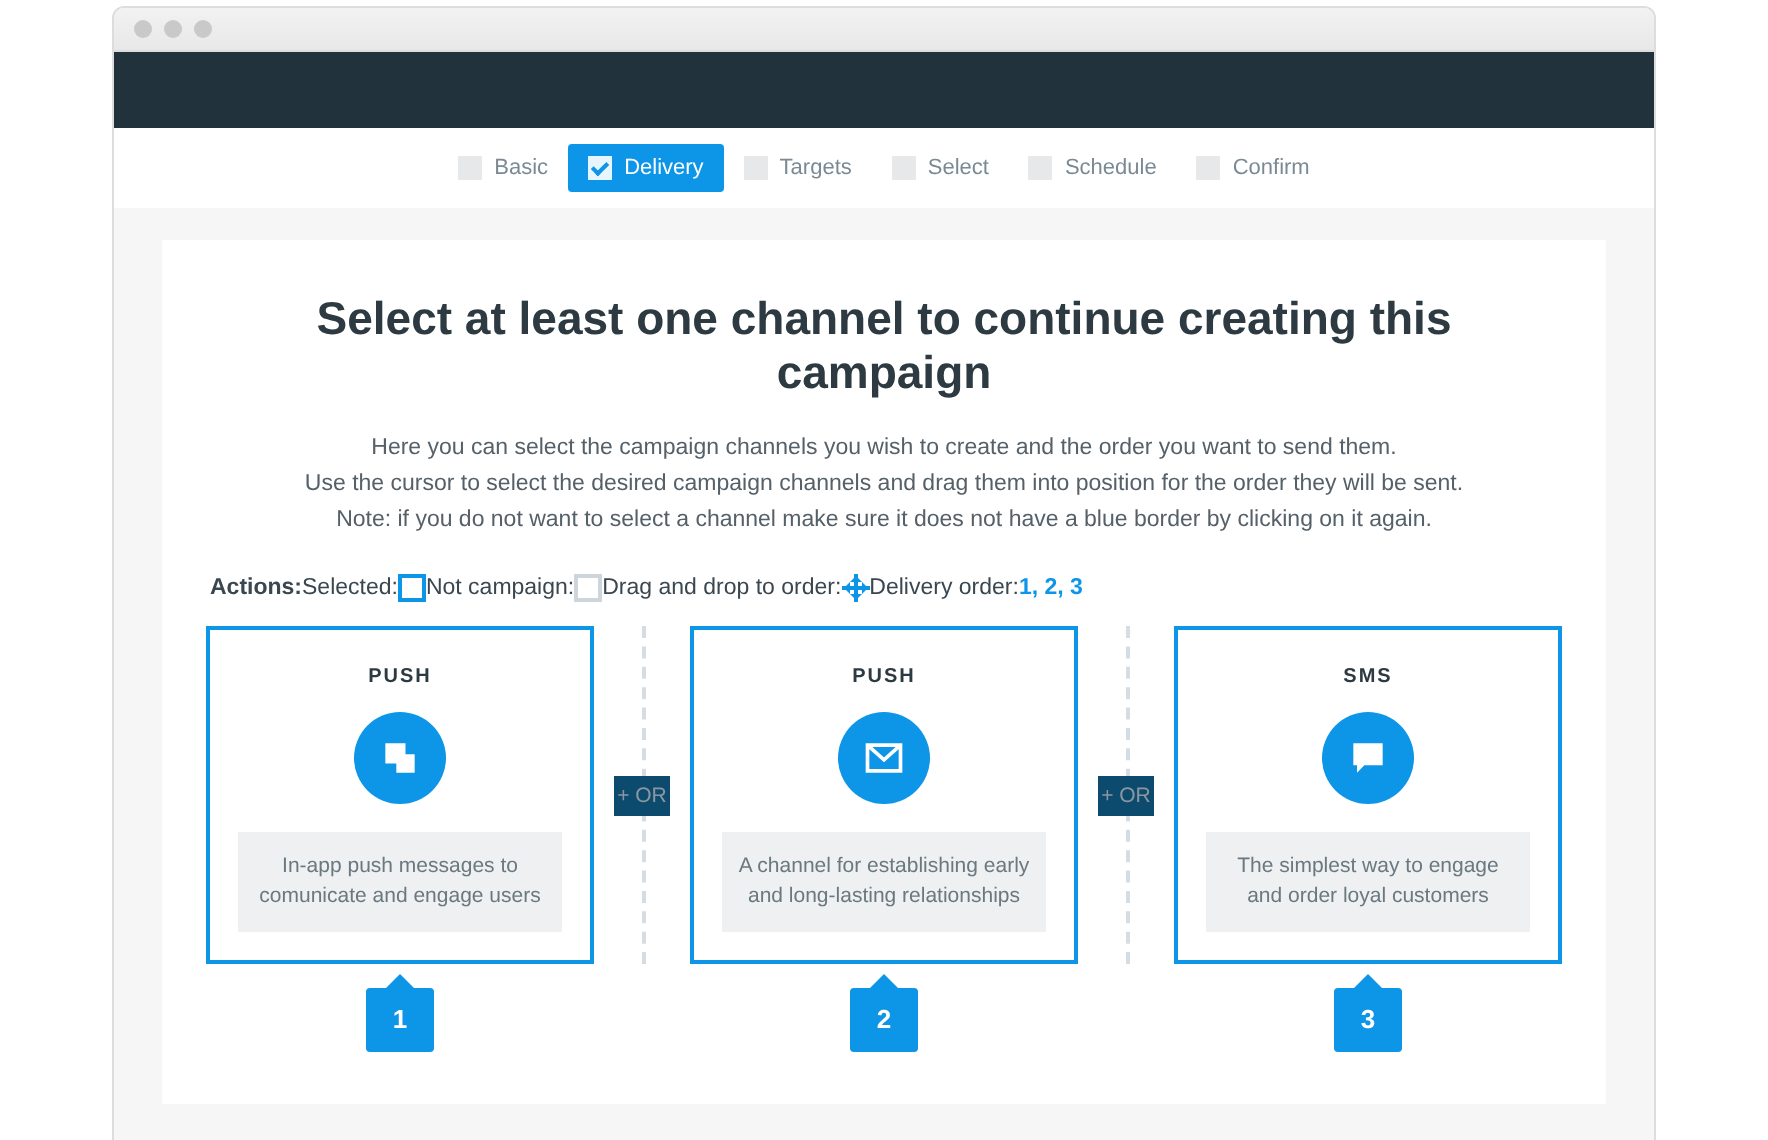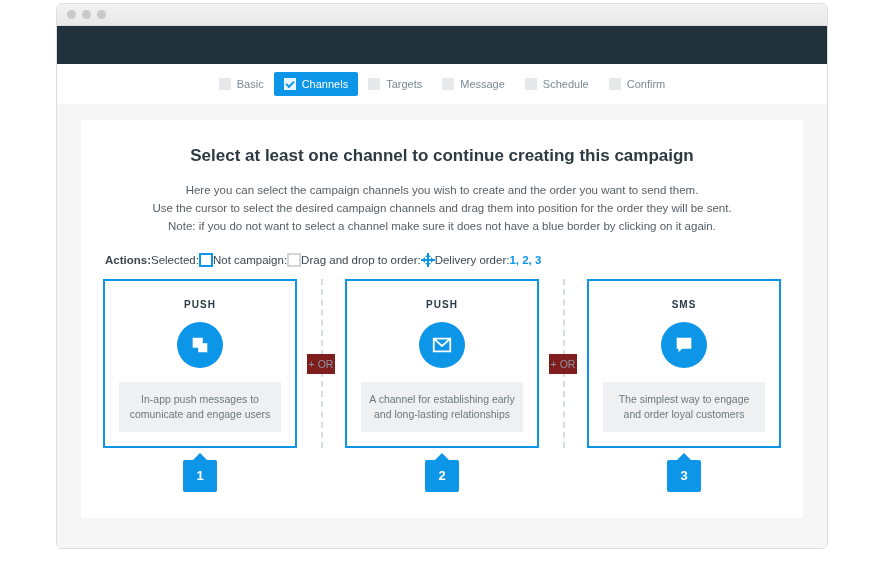--- a/index.html
+++ b/index.html
@@ -73,21 +73,21 @@
   .content {
     background: #f6f6f6;
     padding: 16px 24px 30px;
   }
   .panel {
     background: #fff;
     padding: 26px 22px 26px;
   }
   h2.title {
     text-align: center;
-    font-size: 17px;
+    font-size: 23px;
     font-weight: bold;
     color: #2d3a42;
     margin-bottom: 16px;
   }
   .lead {
     text-align: center;
     font-size: 11.5px;
     color: #556068;
     line-height: 1.55;
     margin-bottom: 14px;
@@ -152,21 +152,21 @@
   .divider {
     width:48px;
     display:flex;flex-direction:column;align-items:center;justify-content:center;
     position:relative;
   }
   .divider::before{
     content:"";position:absolute;top:0;bottom:0;left:50%;
     border-left:2px dashed #d6dde2;
   }
   .divider span{
-    position:relative;background:#7f1d1d;padding:4px 2px;
+    position:relative;background:#0c4a6e;padding:4px 2px;
     font-size:10.5px;color:#8a97a0;z-index:1;
   }
 
   .order-row{
     display:flex; gap:48px; margin-top:12px;
   }
   .order-cell{flex:1;display:flex;justify-content:center;position:relative;}
   .order-badge{
     width:34px;height:32px;background:#0d95e8;color:#fff;
     display:flex;align-items:center;justify-content:center;
@@ -188,29 +188,29 @@
   </div>
   <div class="topband"></div>
 
   <div class="stepper">
     <div class="step">
       <span class="box"></span>
       <span>Basic</span>
     </div>
     <div class="step active">
       <span class="box"></span>
-      <span>Channels</span>
+      <span>Delivery</span>
     </div>
     <div class="step">
       <span class="box"></span>
       <span>Targets</span>
     </div>
     <div class="step">
       <span class="box"></span>
-      <span>Message</span>
+      <span>Select</span>
     </div>
     <div class="step">
       <span class="box"></span>
       <span>Schedule</span>
     </div>
     <div class="step">
       <span class="box"></span>
       <span>Confirm</span>
     </div>
   </div>

